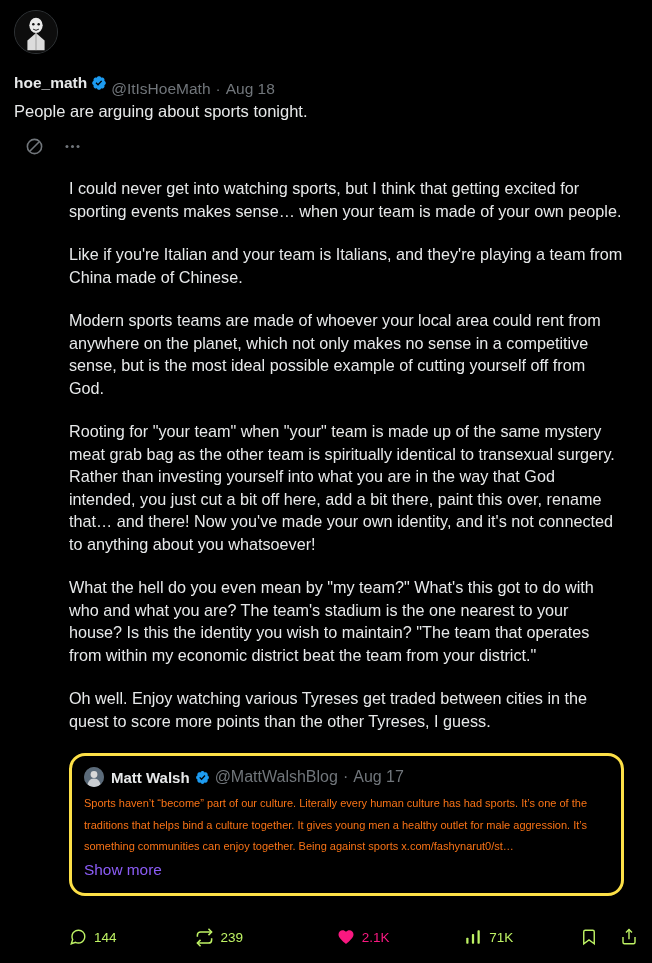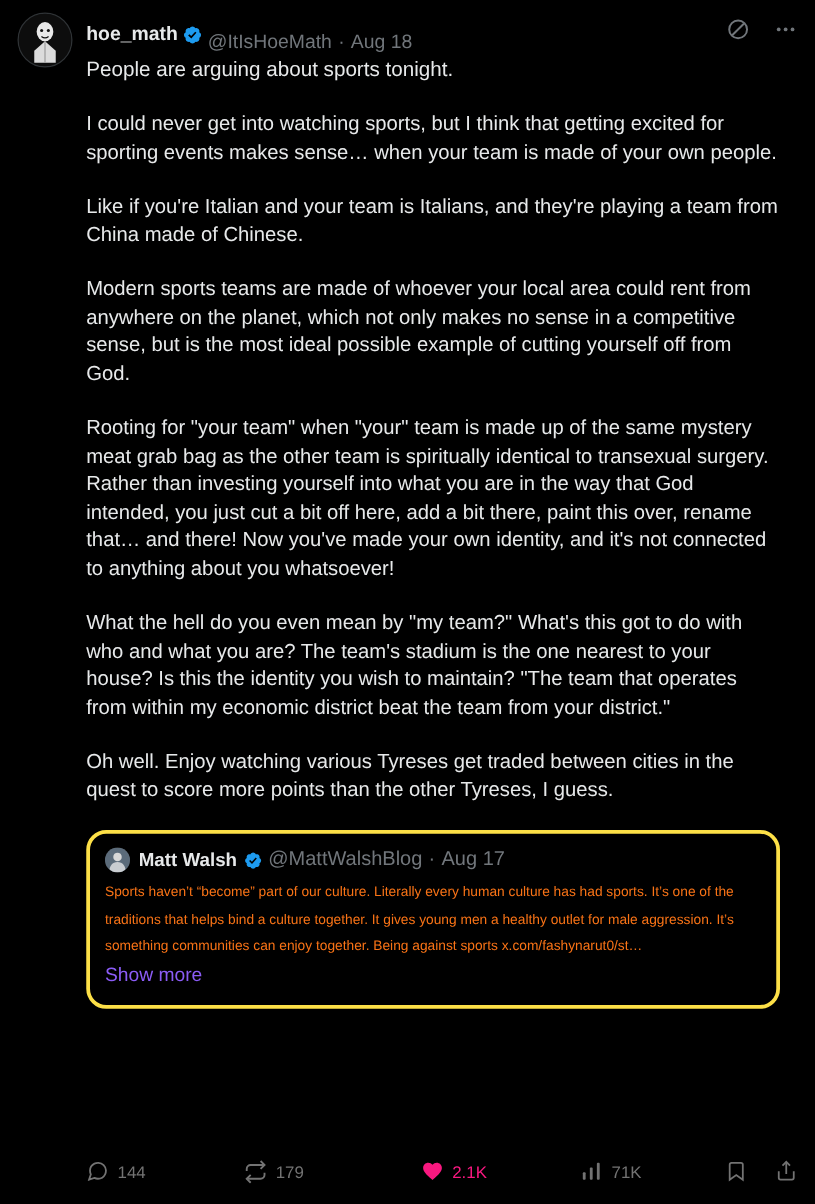--- a/index.html
+++ b/index.html
@@ -14,20 +14,21 @@
   .tweet {
     position: relative;
     width: 652px;
     height: 963px;
     padding: 10px 14px 0 14px;
   }
   .header-row {
     display: flex;
     align-items: flex-start;
     gap: 11px;
+    flex-direction: column;
   }
   .avatar {
     width: 44px; height: 44px;
     border-radius: 50%;
     background: #1a1a1a;
     border: 1px solid #2f3336;
     flex: 0 0 44px;
     position: relative;
     overflow: hidden;
   }
@@ -138,21 +139,21 @@
     right: 14px;
     bottom: 14px;
     display: flex;
     align-items: center;
     height: 24px;
   }
   .act {
     display: flex;
     align-items: center;
     gap: 7px;
-    color: #737373;
+    color: #bef264;
     font-size: 13.5px;
     cursor: pointer;
   }
   .act svg { display: block; }
   .act.reply { width: 128px; }
   .act.retweet { width: 145px; }
   .act.like { width: 130px; color: #f91880; }
   .act.views { width: 118px; }
   .act-right { margin-left: auto; display: flex; align-items: center; gap: 22px; }
 </style>
@@ -250,21 +251,21 @@
 
     <div class="act retweet">
       <span>
         <svg width="19" height="19" viewBox="0 0 24 24" fill="none" stroke="currentColor" stroke-width="1.9" xmlns="http://www.w3.org/2000/svg">
           <polyline points="17 1 21 5 17 9"></polyline>
           <path d="M3 11V9a4 4 0 0 1 4-4h14"></path>
           <polyline points="7 23 3 19 7 15"></polyline>
           <path d="M21 13v2a4 4 0 0 1-4 4H3"></path>
         </svg>
       </span>
-      <span>179</span>
+      <span>239</span>
     </div>
 
     <div class="act like">
       <span>
         <svg width="18" height="18" viewBox="0 0 24 24" fill="currentColor" xmlns="http://www.w3.org/2000/svg">
           <path d="M12 21.35l-1.45-1.32C5.4 15.36 2 12.28 2 8.5 2 5.42 4.42 3 7.5 3c1.74 0 3.41.81 4.5 2.09C13.09 3.81 14.76 3 16.5 3 19.58 3 22 5.42 22 8.5c0 3.78-3.4 6.86-8.55 11.54L12 21.35z"></path>
         </svg>
       </span>
       <span>2.1K</span>
     </div>

